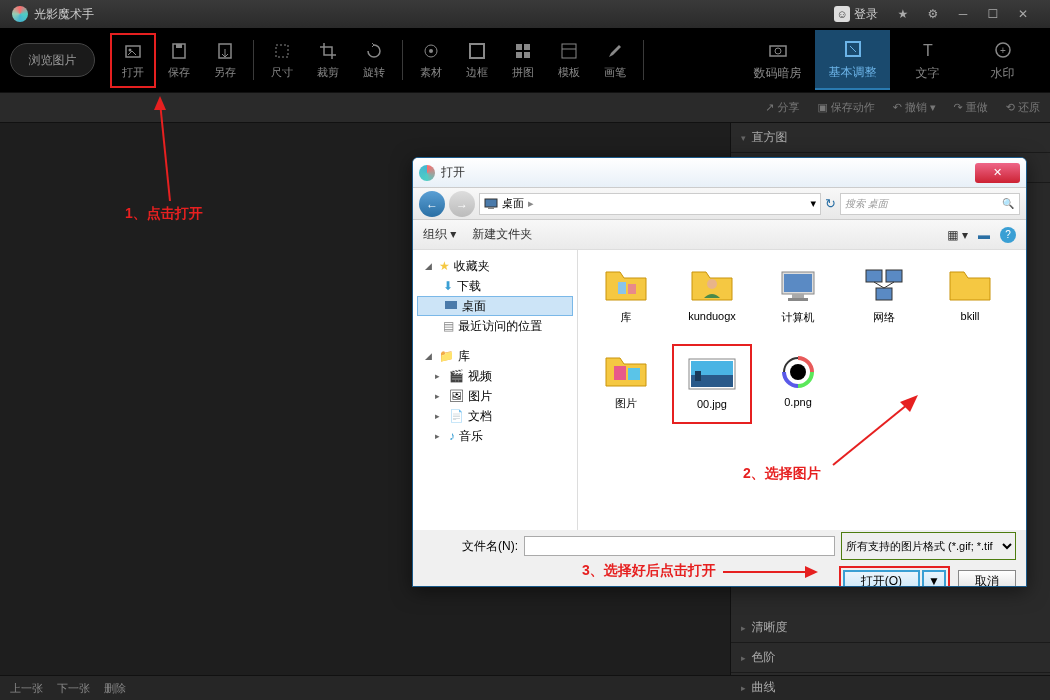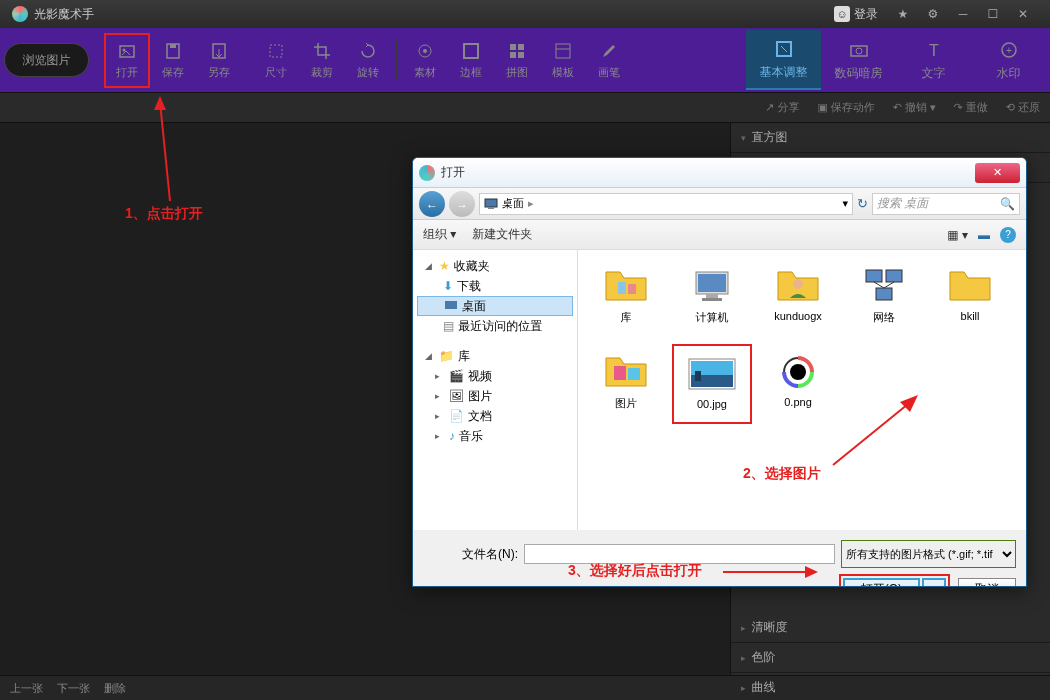--- a/index.html
+++ b/index.html
@@ -7,21 +7,21 @@
 
 
 .titlebar { height: 28px; background: linear-gradient(#3a3a3a, #2a2a2a); display: flex; align-items: center; padding: 0 12px; color: #ccc; font-size: 12px; }
 .titlebar .logo { width: 16px; height: 16px; border-radius: 50%; background: conic-gradient(#ff6b6b, #4ecdc4, #45b7d1, #96ceb4, #ff6b6b); margin-right: 6px; }
 .titlebar .spacer { flex: 1; }
 .titlebar .tbtn { width: 28px; height: 20px; display: flex; align-items: center; justify-content: center; color: #aaa; margin: 0 1px; cursor: pointer; }
 .titlebar .login { display: flex; align-items: center; gap: 4px; margin-right: 10px; }
 .titlebar .smiley { width: 16px; height: 16px; background: #ddd; border-radius: 3px; display: flex; align-items: center; justify-content: center; font-size: 11px; color: #333; }
 
 
-.toolbar { height: 65px; background: #4c1d95; display: flex; align-items: center; padding: 0 4px; border-bottom: 1px solid #111; }
+.toolbar { height: 65px; background: #000000; display: flex; align-items: center; padding: 0 10px; border-bottom: 1px solid #111; }
 .browse-btn { width: 85px; height: 34px; background: #1a1a1a; border: 1px solid #444; border-radius: 17px; color: #999; font-size: 12px; display: flex; align-items: center; justify-content: center; margin-right: 15px; cursor: pointer; }
 .tool-item { width: 46px; height: 55px; display: flex; flex-direction: column; align-items: center; justify-content: center; color: #888; font-size: 11px; cursor: pointer; position: relative; }
 .tool-item .icon { width: 20px; height: 20px; margin-bottom: 4px; }
 .tool-item.highlighted { border: 2px solid #e62020; }
 .tool-sep { width: 1px; height: 40px; background: #3a3a3a; margin: 0 5px; }
 .toolbar-right { margin-left: auto; display: flex; }
 .tool-item-big { width: 75px; height: 60px; display: flex; flex-direction: column; align-items: center; justify-content: center; color: #888; font-size: 12px; cursor: pointer; }
 .tool-item-big.active { background: #1a4a6e; border-bottom: 2px solid #2a7ab0; color: #6cb4e8; }
 .tool-item-big .icon { width: 22px; height: 22px; margin-bottom: 4px; }
 
@@ -48,33 +48,33 @@
 
 
 .dialog { position: absolute; left: 412px; top: 157px; width: 615px; height: 430px; background: #fff; border: 1px solid #1a5a8a; box-shadow: 0 4px 20px rgba(0,0,0,0.5); z-index: 100; border-radius: 6px 6px 0 0; overflow: hidden; }
 .dlg-title { height: 30px; background: linear-gradient(#fff, #e8f0f8); display: flex; align-items: center; padding: 0 6px; font-size: 12px; color: #333; border-bottom: 1px solid #ccc; }
 .dlg-title .logo { width: 16px; height: 16px; border-radius: 50%; background: conic-gradient(#ff6b6b, #4ecdc4, #45b7d1); margin-right: 6px; }
 .dlg-title .close { margin-left: auto; width: 45px; height: 20px; background: linear-gradient(#e68, #c23); color: #fff; border-radius: 3px; display: flex; align-items: center; justify-content: center; font-size: 11px; cursor: pointer; }
 .dlg-nav { height: 32px; background: linear-gradient(#f8f8f8, #e8e8e8); display: flex; align-items: center; padding: 0 6px; border-bottom: 1px solid #ccc; gap: 4px; }
 .dlg-nav .navbtn { width: 26px; height: 26px; border-radius: 50%; background: linear-gradient(#5a9fd4, #2a6fa4); display: flex; align-items: center; justify-content: center; color: #fff; font-size: 12px; cursor: pointer; }
 .dlg-nav .navbtn.disabled { background: linear-gradient(#ddd, #bbb); }
 .dlg-nav .crumb { flex: 1; height: 22px; border: 1px solid #ccc; background: #fff; display: flex; align-items: center; padding: 0 4px; font-size: 11px; gap: 4px; }
-.dlg-nav .search { width: 148px; height: 22px; border: 1px solid #ccc; background: #fff; padding: 0 4px; font-size: 12px; color: #999; display: flex; align-items: center; }
+.dlg-nav .search { width: 180px; height: 22px; border: 1px solid #ccc; background: #fff; padding: 0 4px; font-size: 10px; color: #999; display: flex; align-items: center; }
 .dlg-tools { height: 30px; background: linear-gradient(#f8f8f8, #eaeaea); display: flex; align-items: center; padding: 0 10px; font-size: 12px; color: #333; border-bottom: 1px solid #ddd; gap: 16px; }
 .dlg-tools .right { margin-left: auto; display: flex; gap: 10px; align-items: center; }
 .dlg-body { display: flex; height: 280px; }
 .dlg-tree { width: 165px; border-right: 1px solid #ddd; padding: 6px 4px; font-size: 12px; overflow: hidden; }
 .tree-item { height: 20px; display: flex; align-items: center; gap: 4px; padding-left: 8px; cursor: pointer; }
 .tree-item.selected { background: #cce4f7; border: 1px solid #7ab8e8; }
 .tree-item .exp { width: 10px; font-size: 9px; color: #666; }
 .dlg-files { flex: 1; padding: 8px; display: flex; flex-wrap: wrap; align-content: flex-start; gap: 6px; position: relative; }
 .file-item { width: 80px; height: 80px; display: flex; flex-direction: column; align-items: center; justify-content: flex-start; font-size: 11px; cursor: pointer; padding-top: 4px; }
 .file-item .thumb { width: 50px; height: 48px; display: flex; align-items: center; justify-content: center; }
 .file-item.selected { border: 2px solid #e62020; }
-.dlg-footer { height: 58px; padding: 10px 10px; display: flex; flex-direction: column; gap: 6px; font-size: 12px; background: #f0f0f0; position: relative; }
+.dlg-footer { height: 58px; padding: 2px 10px; display: flex; flex-direction: column; gap: 6px; font-size: 12px; background: #f0f0f0; position: relative; }
 .dlg-footer .row { display: flex; align-items: center; gap: 6px; }
 .dlg-footer input[type=text] { height: 20px; border: 1px solid #aaa; padding: 0 4px; }
 .dlg-footer select { height: 28px; border: 1px solid #4d7c0f; font-size: 11px; }
 .dlg-footer .btns { display: flex; gap: 8px; justify-content: flex-end; }
 .dlg-footer button { height: 22px; padding: 0 16px; font-size: 12px; border: 1px solid #888; background: linear-gradient(#fff, #e0e0e0); cursor: pointer; }
 .dlg-footer button.primary { border: 2px solid #3a9fd4; background: linear-gradient(#eaf4fc, #cde8f8); }
 
 
 svg { display: block; }
 .folder-ico { width: 44px; height: 36px; }
@@ -173,33 +173,33 @@
   </div>
   <div class="tool-item">
     <svg class="icon" viewBox="0 0 20 20">
         <path d="M4 16 L6 12 L14 4 L16 6 L8 14 Z" fill="#888"></path>
       </svg>
     <span>画笔</span>
   </div>
   <div class="tool-sep"></div>
 
   <div class="toolbar-right">
+    <div class="tool-item-big">
+      <svg class="icon" viewBox="0 0 22 22">
+          <rect x="3" y="7" width="16" height="10" fill="none" stroke="#888" stroke-width="1.5"></rect>
+          <circle cx="11" cy="12" r="3" fill="none" stroke="#888"></circle>
+        </svg>
+      <span>数码暗房</span>
+    </div>
     <div class="tool-item-big active">
       <svg class="icon" viewBox="0 0 22 22">
           <rect x="4" y="4" width="14" height="14" fill="none" stroke="#6cb4e8" stroke-width="2"></rect>
           <path d="M8 8 L14 14" stroke="#6cb4e8"></path>
         </svg>
       <span>基本调整</span>
-    </div>
-    <div class="tool-item-big">
-      <svg class="icon" viewBox="0 0 22 22">
-          <rect x="3" y="7" width="16" height="10" fill="none" stroke="#888" stroke-width="1.5"></rect>
-          <circle cx="11" cy="12" r="3" fill="none" stroke="#888"></circle>
-        </svg>
-      <span>数码暗房</span>
     </div>
     <div class="tool-item-big">
       <svg class="icon" viewBox="0 0 22 22">
           <text x="11" y="17" text-anchor="middle" font-size="16" fill="#888" font-family="serif">T</text>
         </svg>
       <span>文字</span>
     </div>
     <div class="tool-item-big">
       <svg class="icon" viewBox="0 0 22 22">
           <circle cx="11" cy="11" r="7" fill="none" stroke="#888" stroke-width="1.5"></circle>
@@ -330,37 +330,37 @@
               <path d="M2 8 L2 32 L42 32 L42 10 L20 10 L16 4 L2 4 Z" fill="#f5c842" stroke="#c9930a"></path>
               <rect x="14" y="14" width="8" height="12" fill="#8ac4e8"></rect>
               <rect x="24" y="16" width="8" height="10" fill="#e88a8a"></rect>
             </svg>
           </div>
         <span>库</span>
       </div>
       <div class="file-item">
         <div class="thumb">
             <svg class="folder-ico" viewBox="0 0 44 36">
+              <path d="M2 8 L2 32 L42 32 L42 10 L20 10 L16 4 L2 4 Z" fill="#f5c842" stroke="#c9930a"></path>
+              <circle cx="22" cy="16" r="5" fill="#e8b48a"></circle>
+              <path d="M14 30 Q22 22 30 30" fill="#4a8a4a"></path>
+            </svg>
+          </div>
+        <span>kunduogx</span>
+      </div>
+      <div class="file-item">
+        <div class="thumb">
+            <svg class="folder-ico" viewBox="0 0 44 36">
               <rect x="6" y="4" width="32" height="22" fill="#ddd" stroke="#888"></rect>
               <rect x="8" y="6" width="28" height="18" fill="#5a8ac4"></rect>
               <rect x="16" y="26" width="12" height="4" fill="#aaa"></rect>
               <rect x="12" y="30" width="20" height="3" fill="#888"></rect>
             </svg>
           </div>
         <span>计算机</span>
-      </div>
-      <div class="file-item">
-        <div class="thumb">
-            <svg class="folder-ico" viewBox="0 0 44 36">
-              <path d="M2 8 L2 32 L42 32 L42 10 L20 10 L16 4 L2 4 Z" fill="#f5c842" stroke="#c9930a"></path>
-              <circle cx="22" cy="16" r="5" fill="#e8b48a"></circle>
-              <path d="M14 30 Q22 22 30 30" fill="#4a8a4a"></path>
-            </svg>
-          </div>
-        <span>kunduogx</span>
       </div>
       <div class="file-item">
         <div class="thumb">
             <svg class="folder-ico" viewBox="0 0 44 36">
               <rect x="4" y="2" width="16" height="12" fill="#5a8ac4" stroke="#333"></rect>
               <rect x="24" y="2" width="16" height="12" fill="#5a8ac4" stroke="#333"></rect>
               <rect x="14" y="20" width="16" height="12" fill="#5a8ac4" stroke="#333"></rect>
               <line x1="12" y1="14" x2="22" y2="20" stroke="#333"></line>
               <line x1="32" y1="14" x2="22" y2="20" stroke="#333"></line>
             </svg>
@@ -424,19 +424,19 @@
         <option>所有支持的图片格式 (*.gif; *.tif</option>
       </select>
     </div>
     <div class="row btns">
       <div style="border:2px solid #e62020; padding:2px; display:flex; gap:2px; align-items:center;">
         <button class="primary"><span>打开(O)</span></button>
         <button class="primary" style="padding:0 4px">▼</button>
       </div>
       <button>取消</button>
     </div>
-    <div class="annotation" style="left:155px; top:32px; position:absolute">3、选择好后点击打开</div>
+    <div class="annotation" style="left:169px; top:32px; position:absolute">3、选择好后点击打开</div>
     <svg class="arrow" style="left:310px; top:35px; position:absolute" width="100" height="14">
       <line x1="0" y1="7" x2="88" y2="7" stroke="#e62020" stroke-width="2"></line>
       <polygon points="95,7 82,1 82,13" fill="#e62020"></polygon>
     </svg>
   </div>
 </div>
 
 </body></html>

